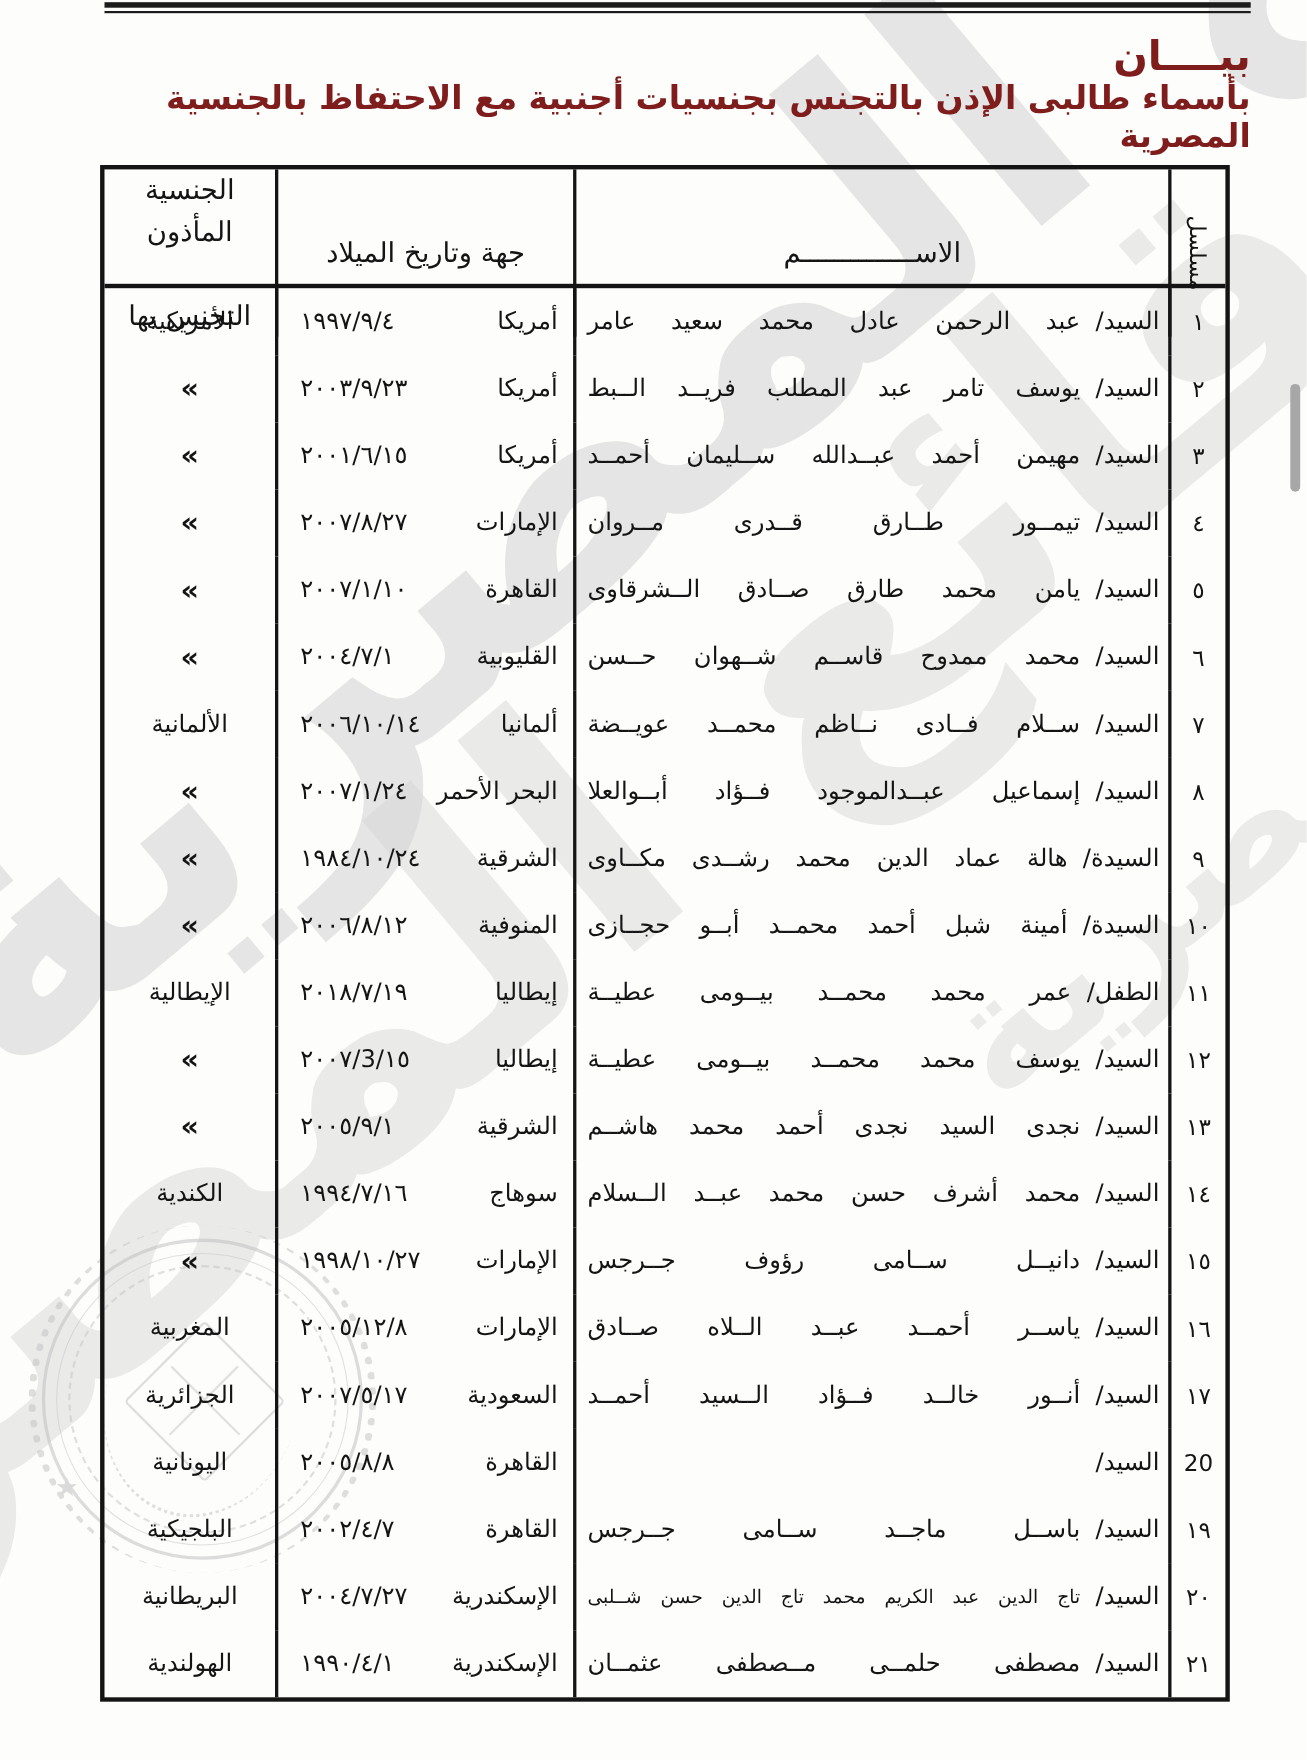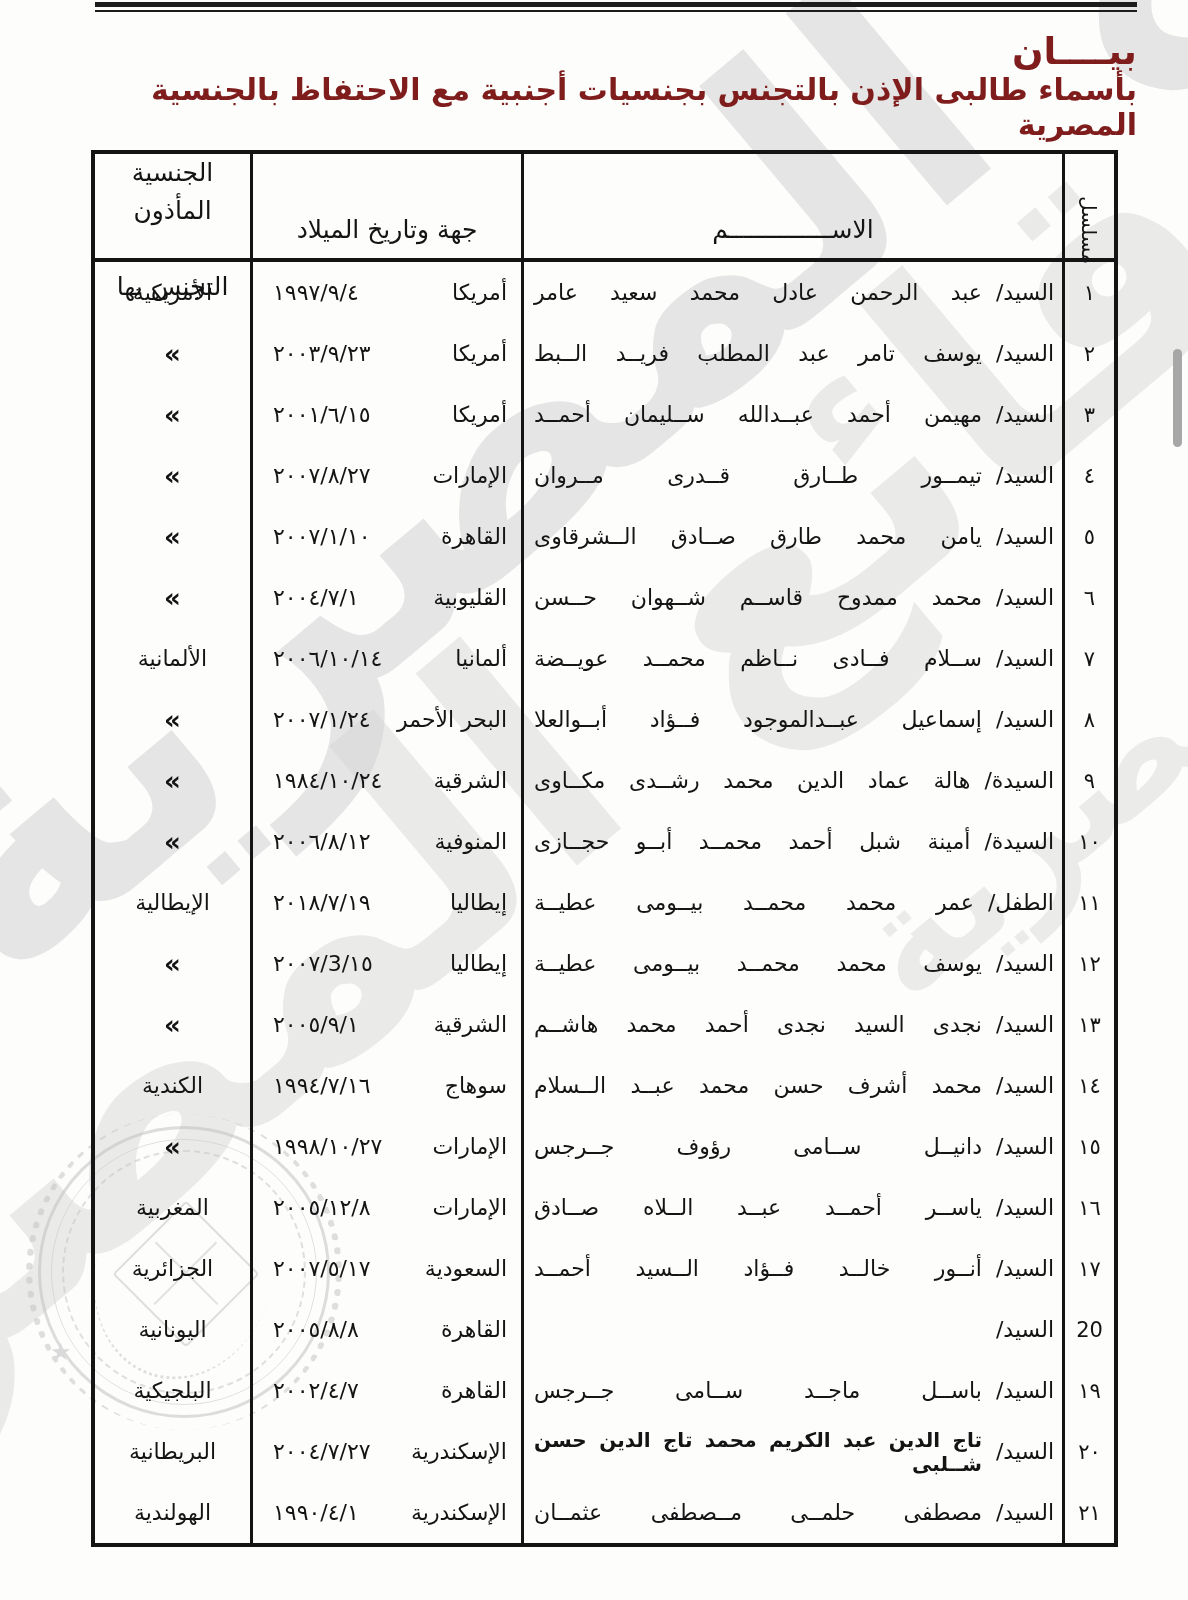--- a/index.html
+++ b/index.html
@@ -59,21 +59,21 @@
            padding:0 14px 0 20px;font-size:22px;}
   .c-nat{justify-content:center;font-size:22px;padding:0 6px;text-align:center;}
 
   .hc{font-size:25px;}
   .hc.c-name,.hc.c-birth{justify-content:center;padding:0;}
   .hc.c-nat{flex-direction:column;justify-content:center;line-height:1.5;gap:39px;}
   .serial-head{transform:rotate(90deg);font-size:20px;letter-spacing:1px;}
 
   .honorific{flex:0 0 auto;}
   .pname{flex:1 1 auto;text-align:justify;text-align-last:justify;min-width:0;}
-  .pname.small{font-size:20px;font-weight:bold;}
+  .pname.small{font-size:17px;}
   .date{direction:ltr;unicode-bidi:isolate;}
   .ditto{font-size:26px;font-weight:bold;}
 
   
   .scroll-pill{position:absolute;right:6px;top:349px;width:9px;height:98px;
                border-radius:5px;background:#a7a7a7;z-index:2;}
 </style>
 </head>
 <body>
 

